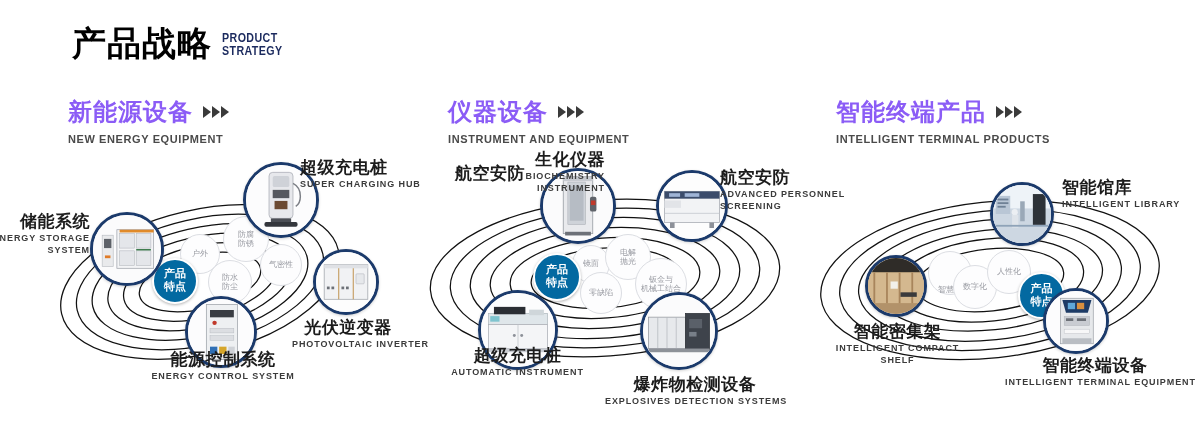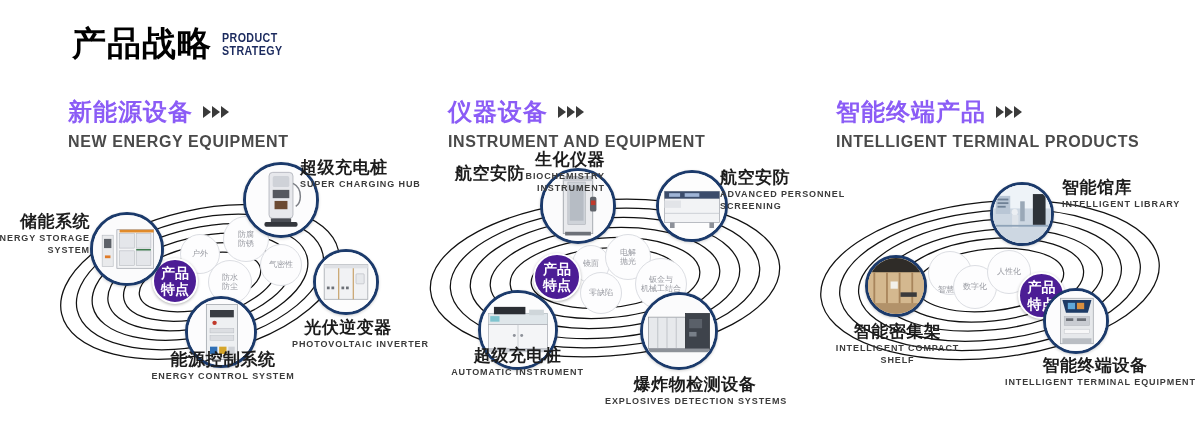--- a/index.html
+++ b/index.html
@@ -40,21 +40,21 @@
     display: flex; align-items: center;
   }
   .chevrons { margin-left: 10px; display: flex; gap: 1px; align-items: center; }
   .chev {
     width: 0; height: 0;
     border-top: 6px solid transparent;
     border-bottom: 6px solid transparent;
     border-left: 8px solid #3a3a3a;
   }
   .sect-en {
-    margin-top: 5px; font-size: 16px; font-weight: 700; color: #4a4a4a;
+    margin-top: 5px; font-size: 11px; font-weight: 700; color: #4a4a4a;
     letter-spacing: 0.6px; font-family: "Liberation Sans", sans-serif;
   }
 
   
   .cluster { position: absolute; }
   .orbit-svg { position: absolute; left: 0; top: 0; overflow: visible; }
 
   
   .node {
     position: absolute; border-radius: 50%;
@@ -84,21 +84,21 @@
     position: absolute; border-radius: 50%;
     display: flex; align-items: center; justify-content: center;
     text-align: center; line-height: 1.15;
     font-family: "DejaVu Sans", sans-serif;
   }
   .bub.ghost {
     border: 1px solid #dcdee3; background: #fdfdfe;
     color: #9a9ca3; font-size: 8px; font-weight: 500;
   }
   .bub.core {
-    background: #4c1d95; color: #ffffff; font-size: 14px; font-weight: 700;
+    background: #0369a1; color: #ffffff; font-size: 11px; font-weight: 700;
     border: 2px solid #ffffff;
     box-shadow: 0 1px 3px rgba(0,0,0,0.3);
   }
   .bub span { display: block; }
 </style>
 </head>
 <body>
 
 <div class="page">
 

